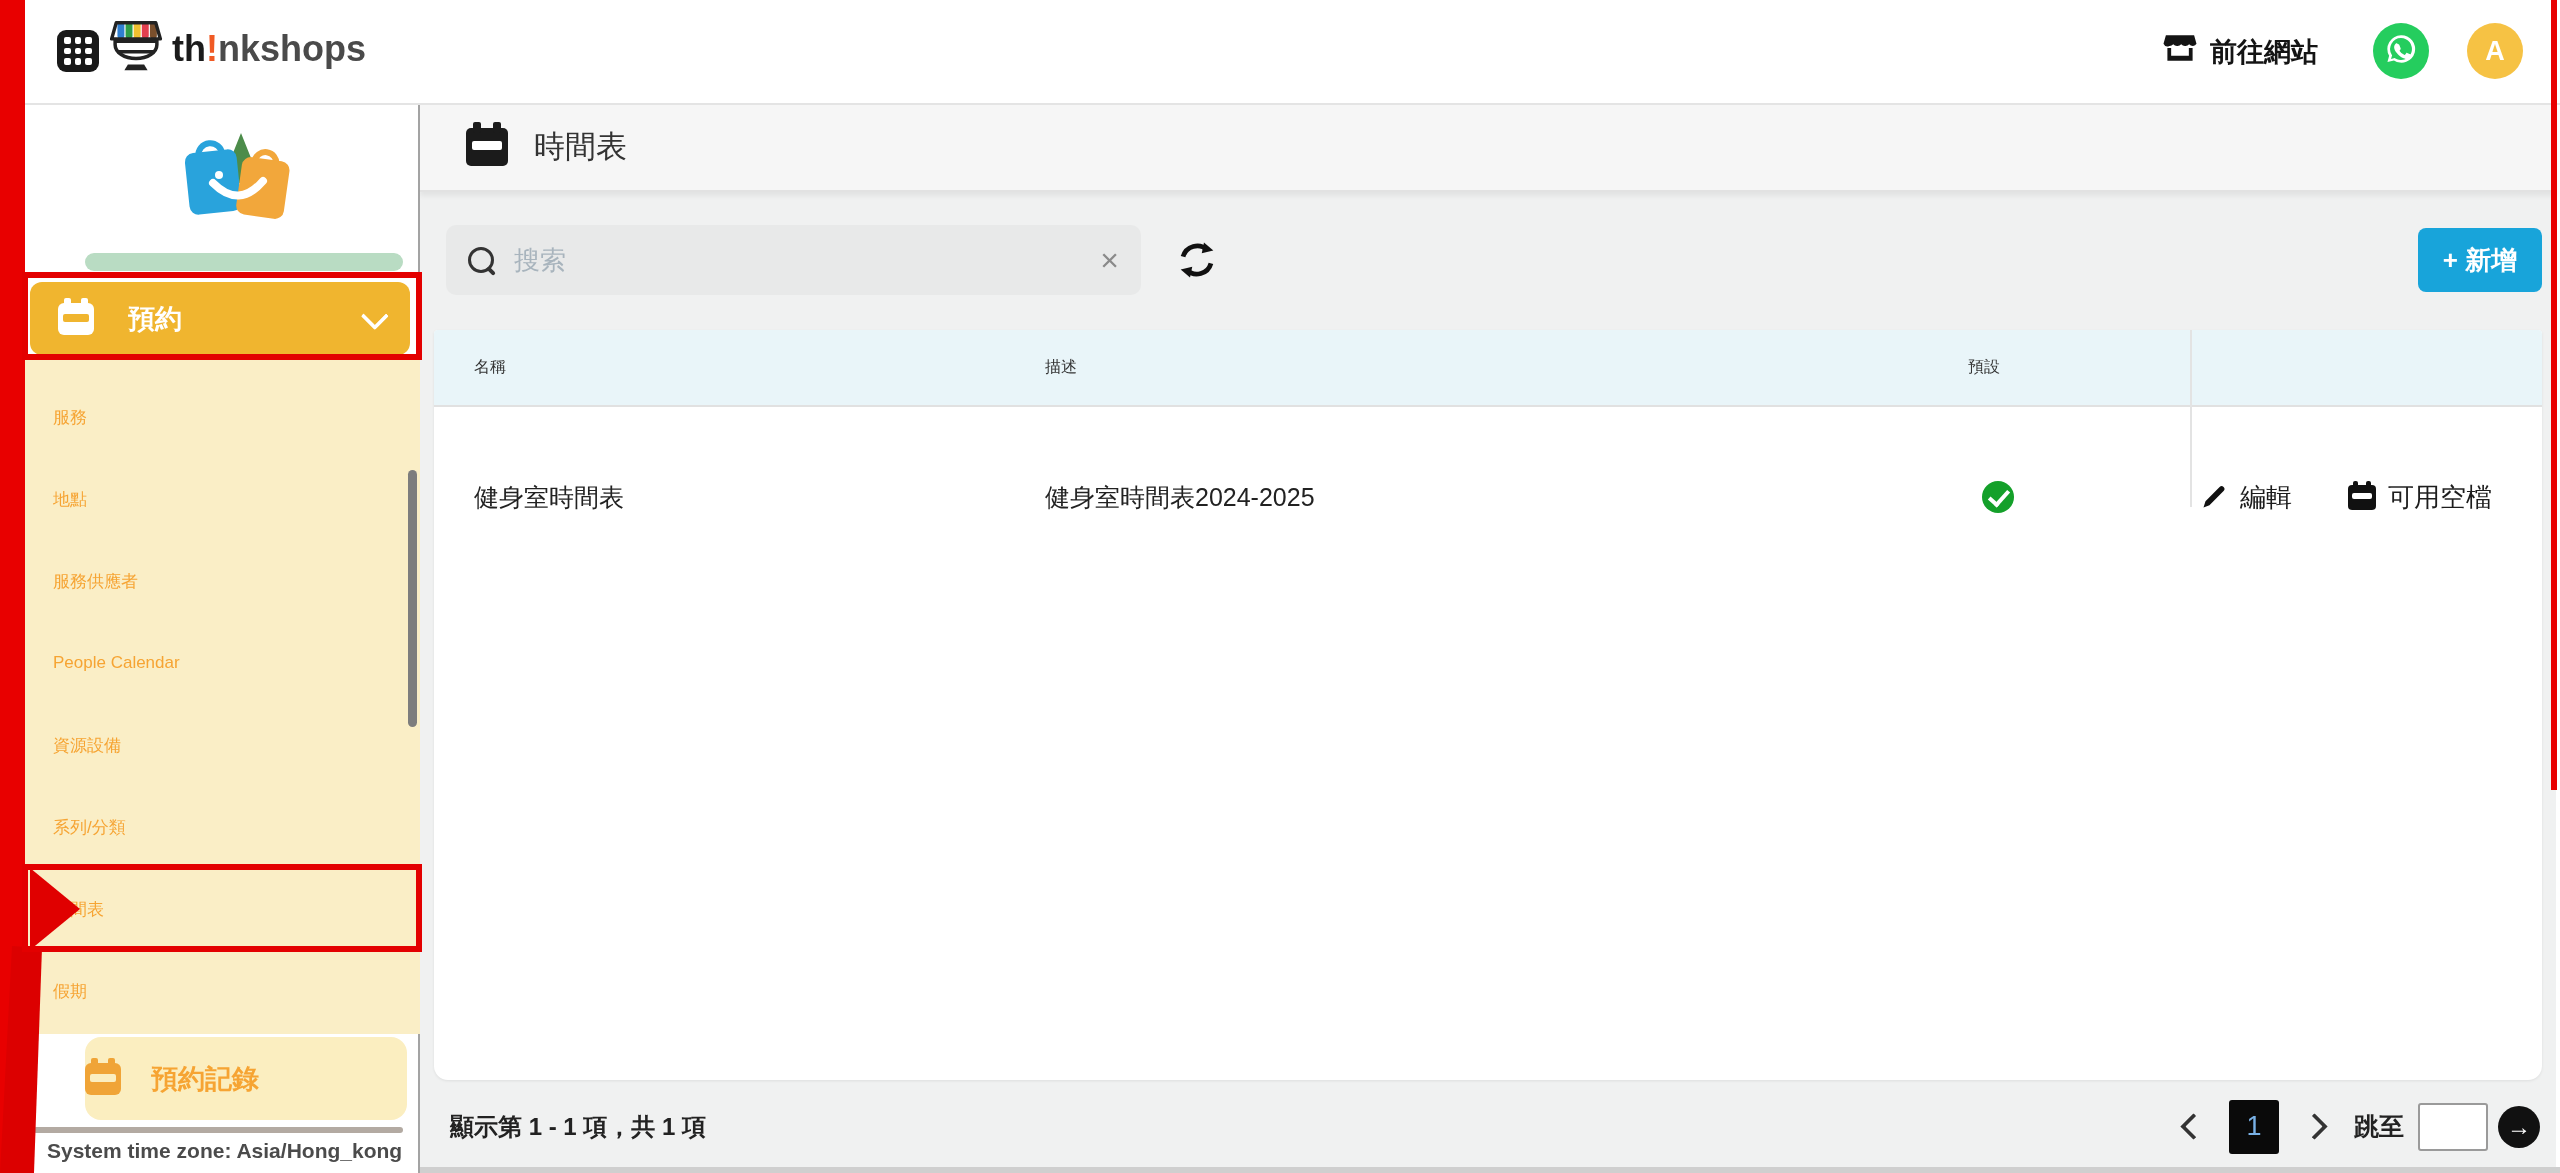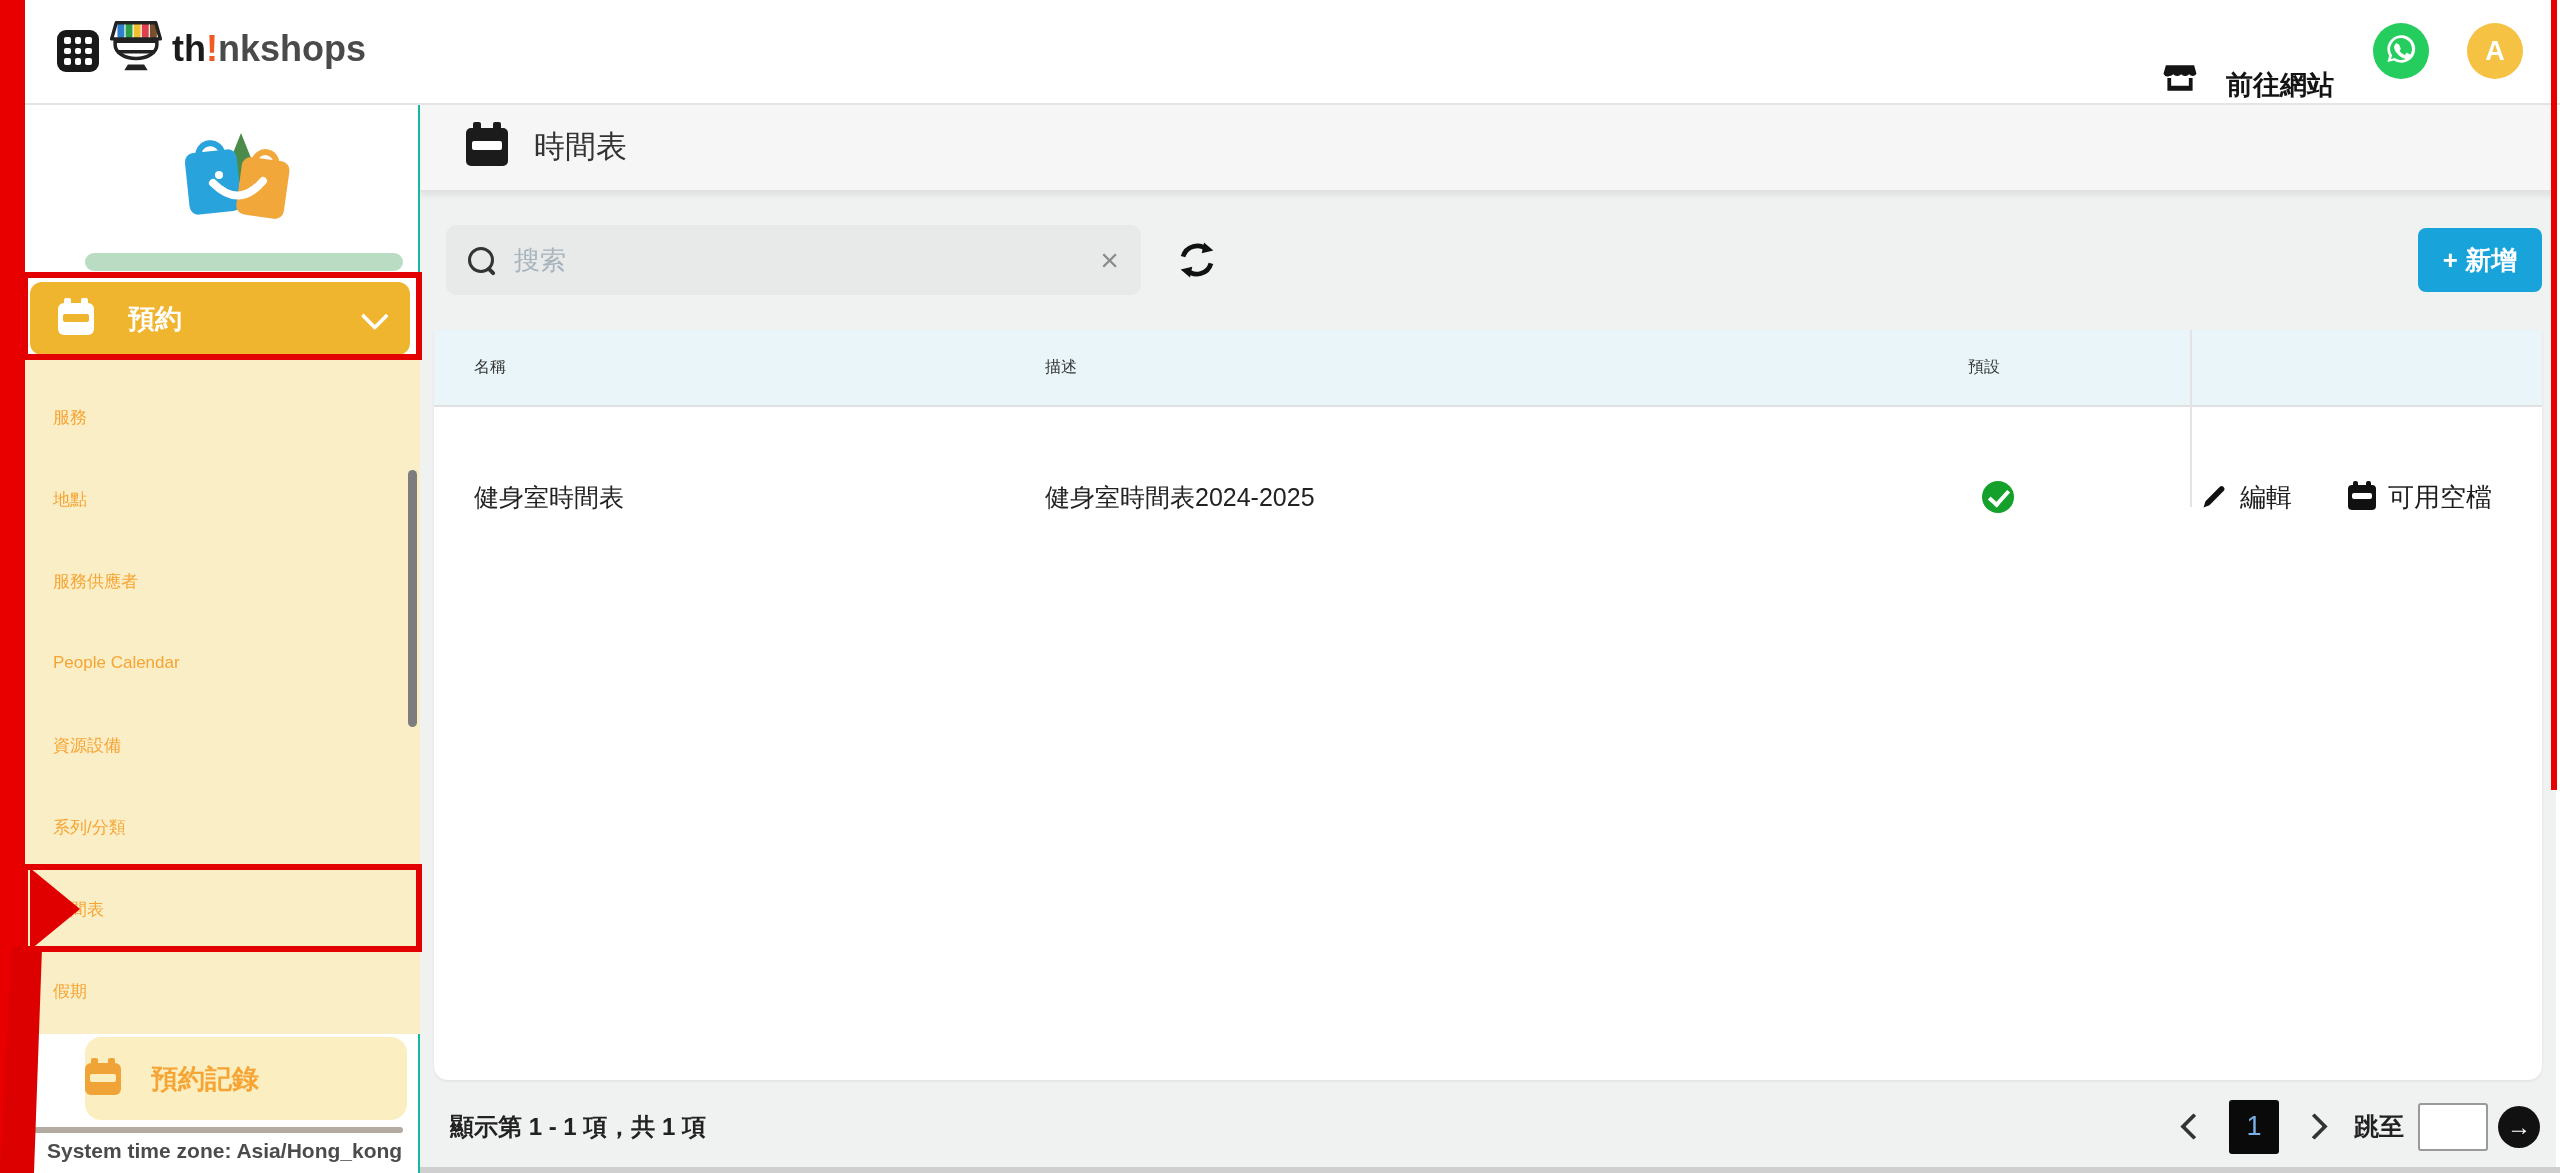--- a/index.html
+++ b/index.html
@@ -16,21 +16,21 @@
   .waffle{position:absolute;left:57px;top:30px;width:42px;height:42px;background:#191919;border-radius:9px;
           display:grid;grid-template-columns:repeat(3,1fr);grid-template-rows:repeat(3,1fr);gap:4px;padding:7px;box-sizing:border-box;}
   .waffle i{background:#fff;border-radius:2px;}
   .brand{position:absolute;left:108px;top:18px;display:flex;align-items:center;gap:8px;}
   .brand-text{font-size:36px;font-weight:bold;letter-spacing:0;}
   .brand-text .pre{color:#1b1b1b;} .brand-text .bang{color:#f05a24;} .brand-text .post{color:#4a4a4a;}
   .tabs{position:absolute;left:425px;top:0;height:103px;display:flex;align-items:center;}
   .tab{position:relative;height:103px;display:flex;align-items:center;padding:0 24px;
        font-size:27px;font-weight:bold;color:#141414;cursor:pointer;}
   .tab.active::after{content:"";position:absolute;left:0;right:0;bottom:0;height:7px;background:#141414;}
-  .goto-site{position:absolute;left:2162px;top:0;height:103px;display:flex;align-items:flex-end;gap:28px;
+  .goto-site{position:absolute;left:2162px;top:0;height:103px;display:flex;align-items:center;gap:12px;
              font-size:27px;font-weight:bold;color:#141414;}
   .wa-btn{position:absolute;left:2373px;top:23px;width:56px;height:56px;border-radius:50%;
           background:#25cd5e;display:flex;align-items:center;justify-content:center;}
   .avatar{position:absolute;left:2467px;top:23px;width:56px;height:56px;border-radius:50%;
           background:#f6c244;display:flex;align-items:center;justify-content:center;
           color:#fff;font-size:27px;font-weight:bold;}
 
   
   .cal{position:relative;display:inline-block;background:var(--c);border-radius:5px;flex:none;}
   .cal::before{content:"";position:absolute;background:var(--c);border-radius:2px;}
@@ -40,21 +40,21 @@
   .cal-lg::after{left:6px;right:6px;top:13px;height:9px;}
   .cal-md{--c:#fff;--band:#f0b52f;width:36px;height:32px;border-radius:6px;}
   .cal-md::before{left:6px;top:-5px;width:7px;height:9px;box-shadow:17px 0 0 var(--c);}
   .cal-md::after{left:5px;right:5px;top:11px;height:8px;}
   .cal-sm{--c:#111;--band:#fff;width:28px;height:25px;border-radius:4px;}
   .cal-sm::before{left:5px;top:-4px;width:5px;height:7px;box-shadow:13px 0 0 var(--c);}
   .cal-sm::after{left:4px;right:4px;top:8px;height:6px;}
 
   
   .sidebar{position:absolute;left:25px;top:103px;width:395px;height:1070px;background:#fff;
-           border-right:2px solid #14b8a6;z-index:9;box-sizing:border-box;text-align:right;}
+           border-right:2px solid #a3a3a3;z-index:9;box-sizing:border-box;text-align:right;}
   .side-logo{position:absolute;left:150px;top:18px;}
   .mint-bar{position:absolute;left:60px;top:150px;width:318px;height:18px;background:#b9dcc3;border-radius:9px;}
   .booking-btn{position:absolute;left:5px;top:179px;width:380px;height:73px;background:#f0b52f;border-radius:12px;
                display:flex;align-items:center;padding:0 28px;box-sizing:border-box;cursor:pointer;}
   .booking-btn .label{margin-left:34px;color:#fff;font-size:27px;font-weight:bold;}
   .chev-down{margin-left:auto;width:16px;height:16px;border-right:4px solid #fff;border-bottom:4px solid #fff;
              transform:rotate(45deg) translateY(-4px);border-radius:2px;}
   .submenu{position:absolute;left:0;top:255px;width:395px;height:676px;background:#faeec6;padding-top:18px;box-sizing:border-box;}
   .side-item{height:82px;display:flex;align-items:center;padding-left:28px;font-size:17px;color:#f6a433;cursor:pointer;}
   .records-btn{position:absolute;left:60px;top:934px;width:322px;height:83px;background:#fbeec0;border-radius:16px;

